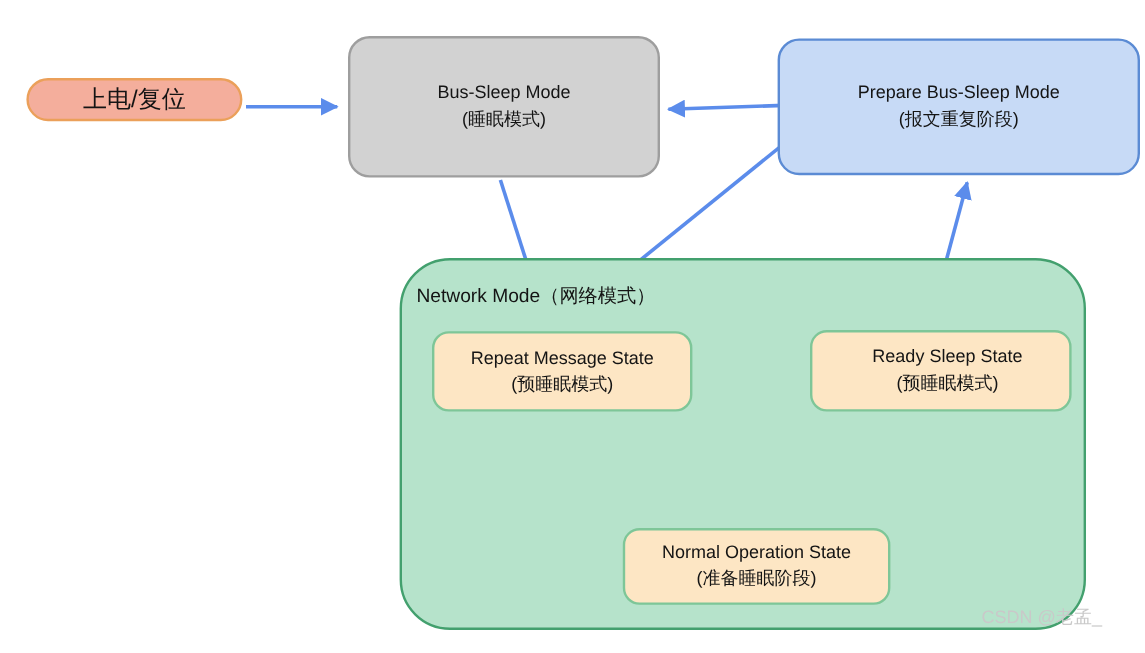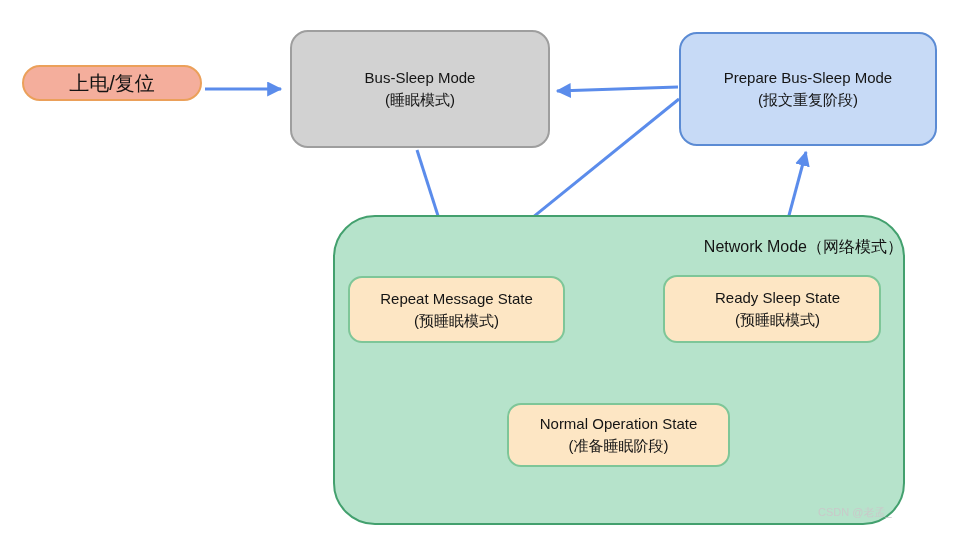--- a/index.html
+++ b/index.html
@@ -16,44 +16,45 @@
   .pill{
     left:22px;top:65px;width:180px;height:36px;border-radius:24px;
     background:var(--power_fill);border:2px solid var(--power_border);
     font-size:20px;
   }
   .gray-box{
     left:290px;top:30px;width:260px;height:118px;border-radius:18px;
     background:var(--gray_fill);border:2px solid var(--gray_border);
   }
   .blue-box{
-    left:679px;top:32px;width:258px;height:114px;border-radius:18px;
+    left:648px;top:32px;width:302px;height:114px;border-radius:18px;
     background:var(--blue_fill);border:2px solid var(--blue_border);
   }
   .green-container{
     position:absolute;left:333px;top:215px;width:572px;height:310px;
     border-radius:42px;background:var(--green_fill);
     border:2px solid var(--green_border);box-sizing:border-box;
   }
   .network-label{
-    position:absolute;left:0;right:0;top:20px;text-align:right;
+    position:absolute;left:12px;right:0;top:20px;text-align:left;
     font-size:16px;color:var(--text);
   }
   .state-box{
     background:var(--state_fill);border:2px solid var(--state_border);
     border-radius:14px;
+    margin-left:12px;
   }
   .repeat-box{left:348px;top:276px;width:217px;height:67px;}
   .ready-box{left:663px;top:275px;width:218px;height:68px;padding-left:11px;}
-  .normal-box{left:507px;top:403px;width:223px;height:64px;}
+  .normal-box{left:507px;top:440px;width:223px;height:64px;}
   .arrows{position:absolute;left:0;top:0;width:954px;height:544px;pointer-events:none;}
   .edge{stroke:var(--arrow);stroke-width:3;fill:none;}
   .arrowhead{fill:var(--arrow);}
   .watermark{
-    position:absolute;left:818px;top:505px;font-size:11px;
+    position:absolute;left:818px;top:505px;font-size:15px;
     color:var(--watermark);z-index:5;white-space:nowrap;
   }
 </style>
 </head>
 <body>
 
 <div class="canvas">
 
   <svg class="arrows" width="954" height="544" viewBox="0 0 954 544" xmlns="http://www.w3.org/2000/svg">
     <defs>

